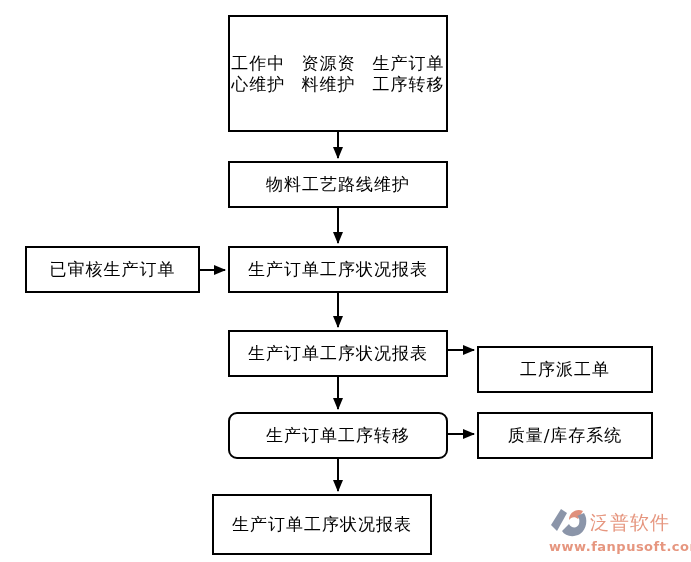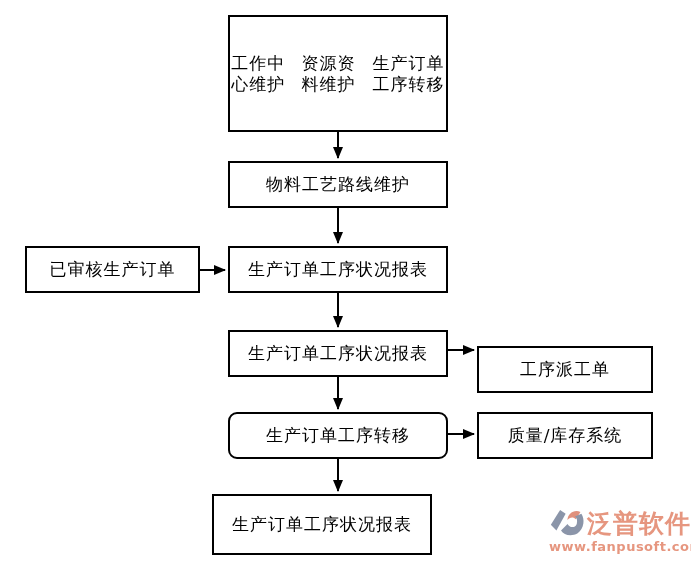--- a/index.html
+++ b/index.html
@@ -51,22 +51,22 @@
     width: 142px;
     font-family: "DejaVu Sans", "Liberation Sans", sans-serif;
     user-select: none;
   }
   .wm-row {
     display: flex;
     align-items: center;
     gap: 1px;
   }
   .wm-brand {
-    font-size: 25px;
-    font-weight: bold;
+    font-size: 19px;
+    font-weight: normal;
     letter-spacing: 1px;
     white-space: nowrap;
     text-align: center;
   }
   .wm-url {
     font-size: 13px;
     font-weight: bold;
     letter-spacing: 0.5px;
     margin-top: -2px;
     text-align: center;

